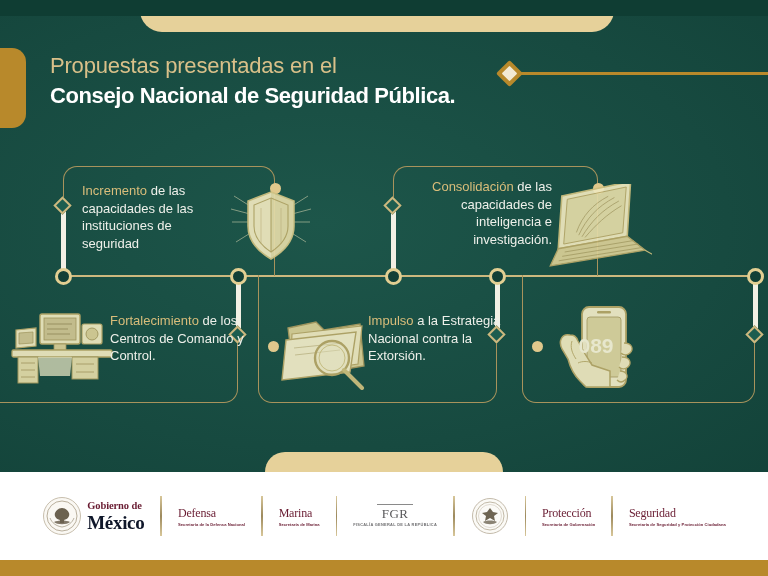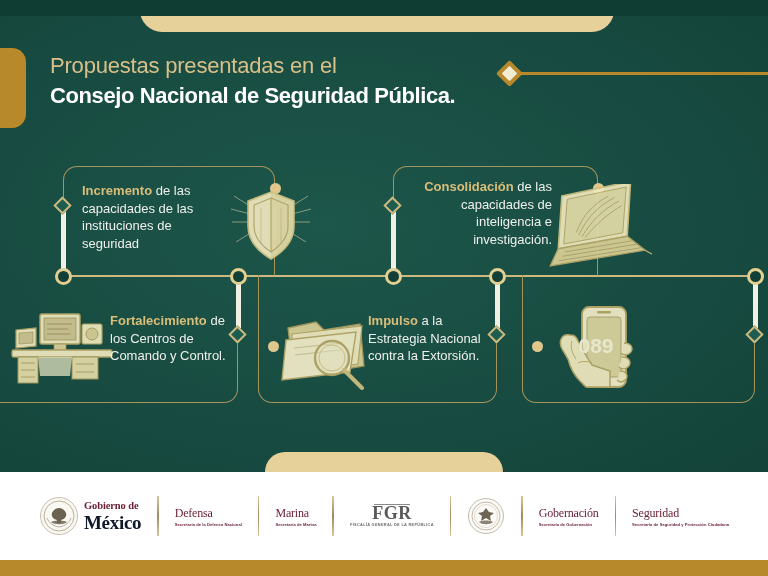--- a/index.html
+++ b/index.html
@@ -174,21 +174,21 @@
   
   .card-text {
     font-size: 13px;
     line-height: 17.5px;
     color: #eef0ea;
     font-weight: 400;
     z-index: 6;
   }
   .card-text b {
     color: #d9bd7a;
-    font-weight: 700;
+    font-weight: 400;
   }
 
   .t-incremento   { left: 82px;  top: 166px; width: 150px; }
   .t-consolidacion{ left: 412px; top: 162px; width: 140px; text-align: right; }
   .t-fortalecimiento { left: 110px; top: 296px; width: 135px; }
   .t-impulso      { left: 368px; top: 296px; width: 135px; }
   .t-mejora       { left: 630px; top: 296px; width: 130px; }
 
   
   .illus { z-index: 5; opacity: 0.93; }
@@ -266,22 +266,22 @@
     font-weight: 700;
     line-height: 6px;
     letter-spacing: 0.05px;
     white-space: nowrap;
   }
   .fgr-box { display: flex; flex-direction: column; align-items: center; }
   .fgr-rule { width: 36px; height: 1px; background: #8a8a8a; margin-bottom: 1px; }
   .fgr-main {
     font-family: "Liberation Serif", serif;
     color: #58585a;
-    font-size: 18px;
-    font-weight: 700;
+    font-size: 13px;
+    font-weight: 400;
     line-height: 15px;
     letter-spacing: 0.5px;
   }
   .fgr-sub {
     color: #6e6e70;
     font-size: 3.9px;
     line-height: 5.2px;
     font-weight: 700;
     letter-spacing: 0.3px;
     text-align: center;
@@ -510,21 +510,21 @@
             <path d="M19 11 L22 15 L27 16 L23 19 L24 24 L19 21 L14 24 L15 19 L11 16 L16 15 Z"></path>
             <path d="M12 25 C15 23 23 23 26 25 C23 28 15 28 12 25 Z" opacity="0.8"></path>
           </g>
         </svg>
       </div>
 
       <div class="vsep"></div>
 
       <div class="logo-unit">
         <div class="lbl-stack">
-          <div class="lbl-big-sm">Gobernación</div>
+          <div class="lbl-big-sm">Protección</div>
           <div class="lbl-tiny">Secretaría de Gobernación</div>
         </div>
       </div>
 
       <div class="vsep"></div>
 
       <div class="logo-unit">
         <div class="lbl-stack">
           <div class="lbl-big-sm">Seguridad</div>
           <div class="lbl-tiny">Secretaría de Seguridad y Protección Ciudadana</div>

